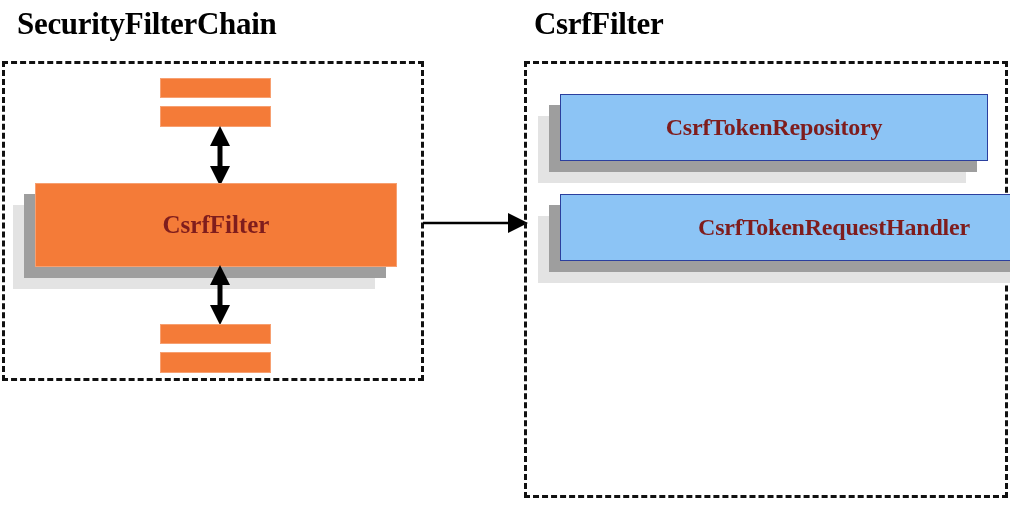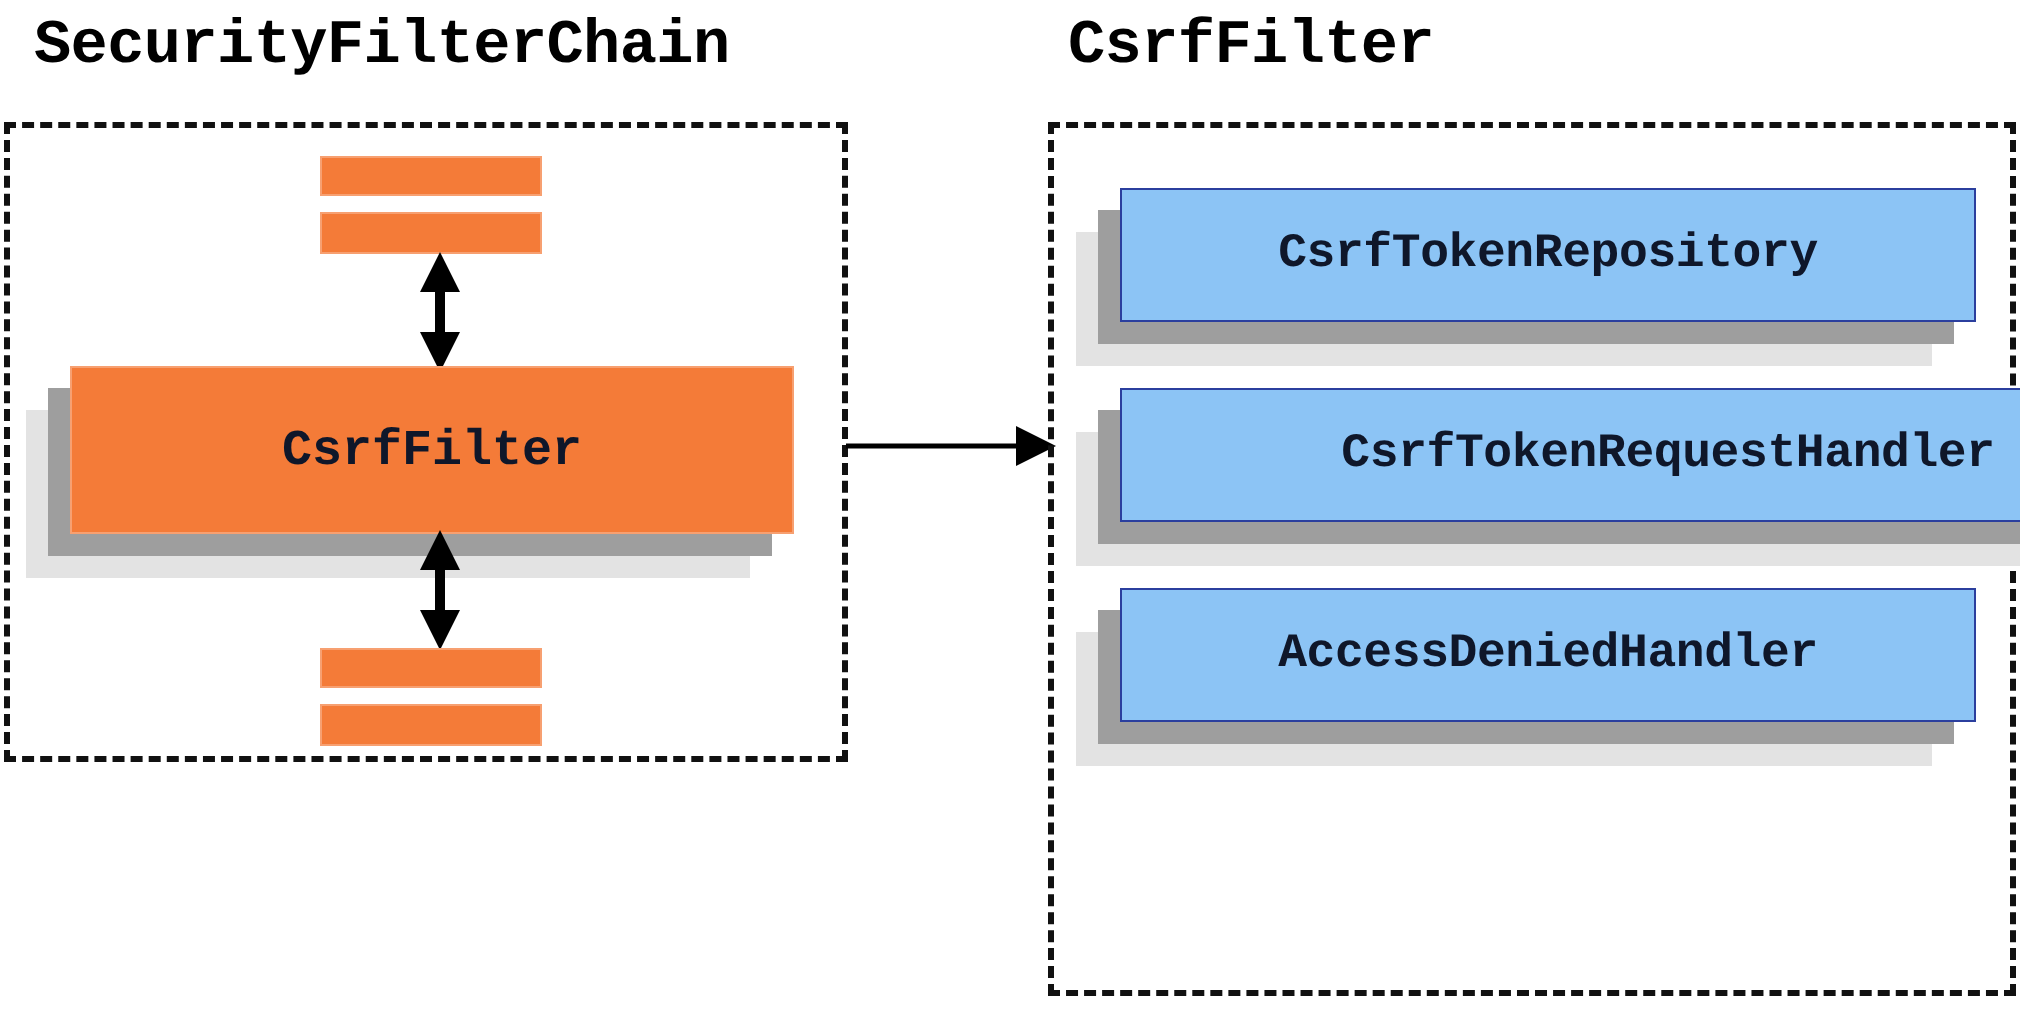--- a/index.html
+++ b/index.html
@@ -6,21 +6,21 @@
     margin: 0;
     padding: 0;
     background: #ffffff;
   }
   #canvas {
     position: relative;
     width: 1010px;
     height: 505px;
     background: #ffffff;
     overflow: hidden;
-    font-family: Liberation Mono, monospace;
+    font-family: Liberation Serif, serif;
   }
 
   
   .section-title {
     position: absolute;
     font-weight: bold;
     font-size: 31px;
     line-height: 31px;
     color: #000000;
     letter-spacing: -0.3px;
@@ -58,21 +58,21 @@
   }
   .stack .sh-dark {
     background: #9e9e9e;
     transform: translate(-11px, 11px);
   }
   .stack .face {
     display: flex;
     align-items: center;
     justify-content: center;
     font-weight: bold;
-    color: #0f172a;
+    color: #7f1d1d;
     white-space: nowrap;
   }
 
   
   .stack.orange .face {
     background: #f47b38;
     border: 1px solid #f7a071;
     font-size: 25px;
   }
   
@@ -144,20 +144,15 @@
     <div class="sh-dark"></div>
     <div class="face">CsrfTokenRepository</div>
   </div>
 
   <div class="stack blue" style="left:560px; top:194px; width:516px; height:67px;padding-left:32px;">
     <div class="sh-light"></div>
     <div class="sh-dark"></div>
     <div class="face">CsrfTokenRequestHandler</div>
   </div>
 
-  <div class="stack blue" style="left:560px; top:294px; width:428px; height:67px;">
-    <div class="sh-light"></div>
-    <div class="sh-dark"></div>
-    <div class="face">AccessDeniedHandler</div>
-  </div>
 
 
 </div>
 
 </body></html>

